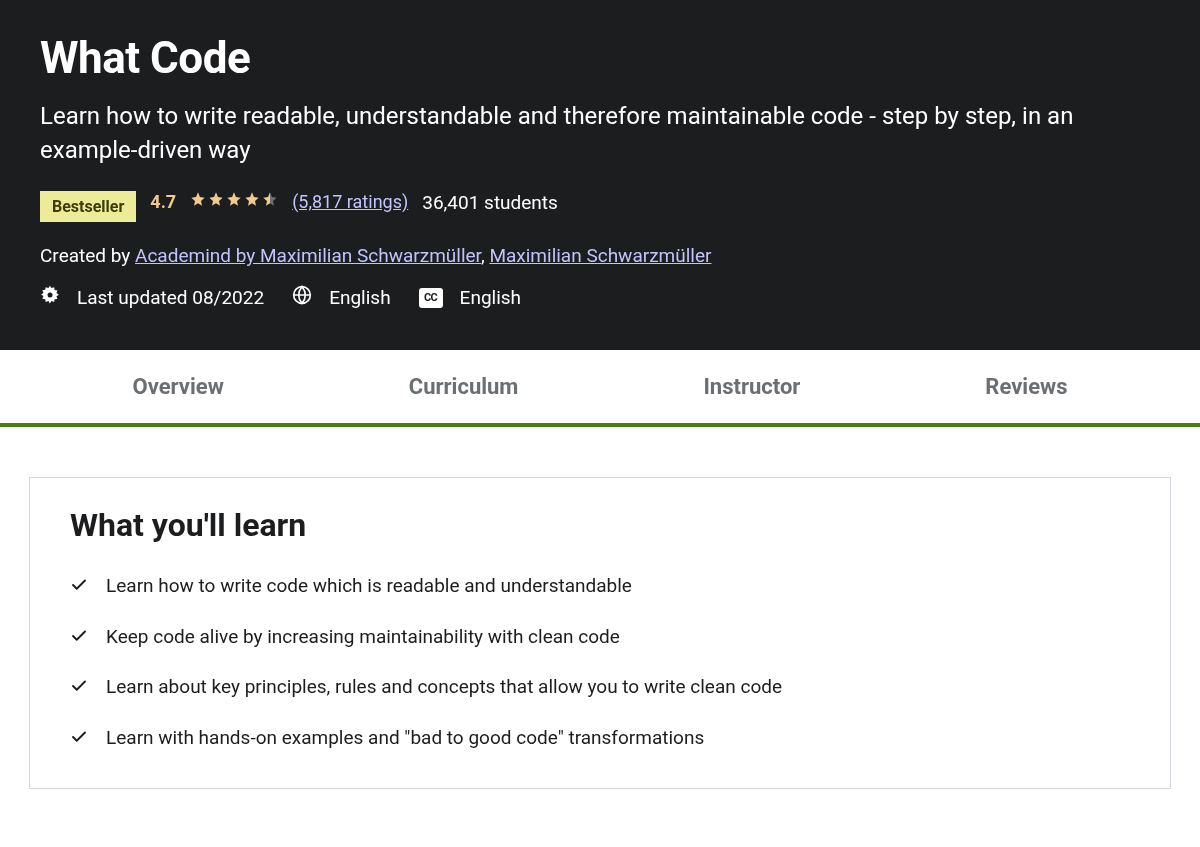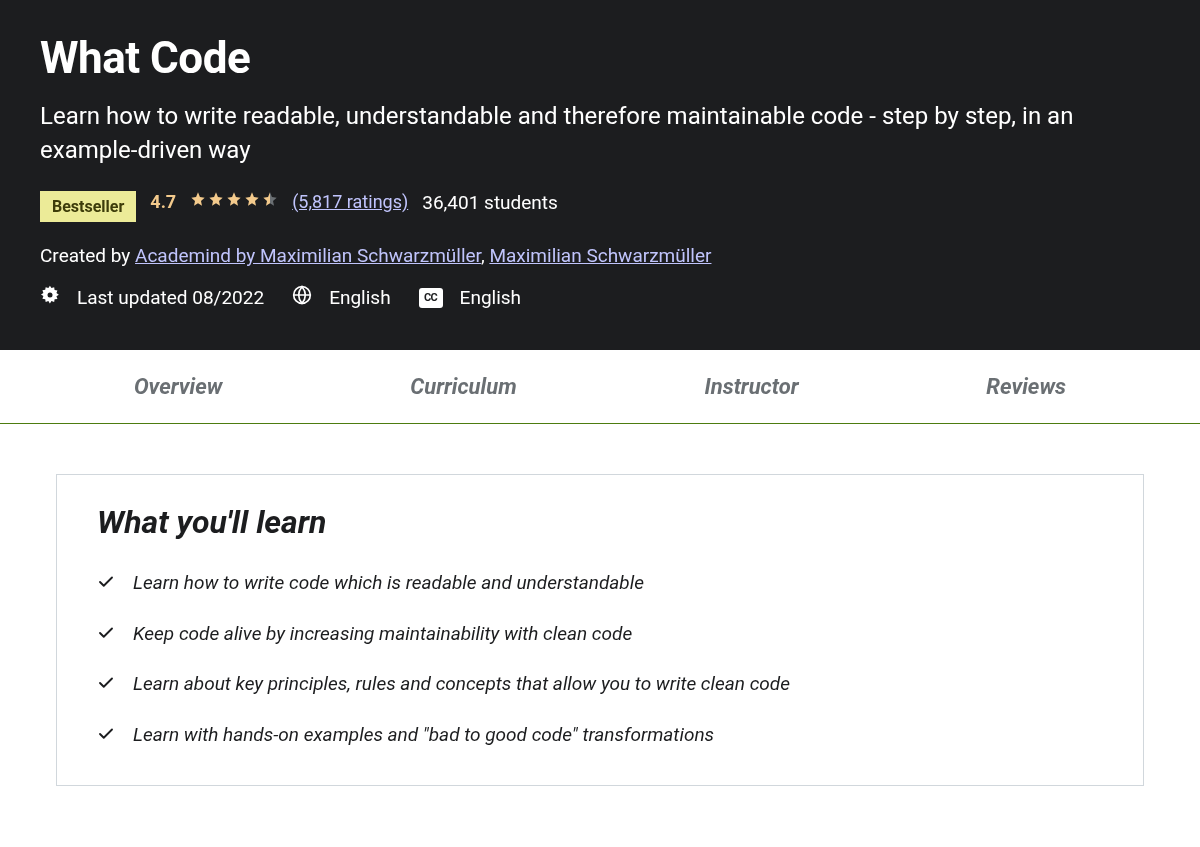--- a/index.html
+++ b/index.html
@@ -110,34 +110,32 @@
       background: #fff;
       color: #1c1d1f;
       border-radius: 3px;
       font-size: 11px;
       font-weight: 700;
       letter-spacing: -0.5px;
     }
     .tabs {
       display: flex;
       justify-content: space-around;
-      border-bottom: 1px solid #4d7c0f;
+      border-bottom: 4px solid #4d7c0f;
       padding: 0 40px;
-      font-style: italic;
     }
     .tab {
       padding: 24px 16px;
       font-size: 22px;
       font-weight: 700;
       color: #6a6f73;
       cursor: pointer;
     }
     .content-section {
-      padding: 50px 56px;
-      font-style: italic;
+      padding: 50px 29px;
     }
     .learn-box {
       border: 1px solid #d1d7dc;
       padding: 28px 40px 36px 40px;
     }
     .learn-box h2 {
       font-size: 32px;
       font-weight: 700;
       margin-bottom: 28px;
       color: #1c1d1f;

